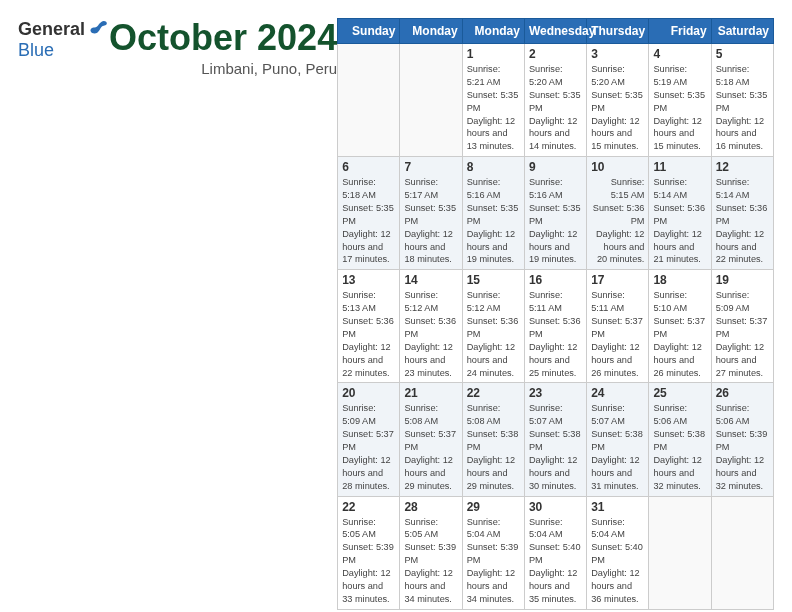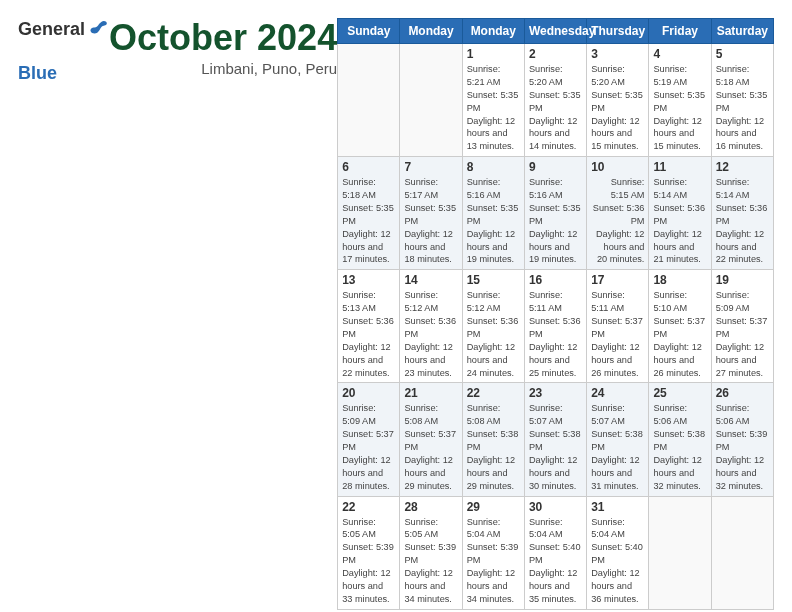--- a/index.html
+++ b/index.html
@@ -31,23 +31,22 @@
       display: flex;
       align-items: center;
     }
     .logo-general {
       font-size: 18px;
       font-weight: bold;
       color: #333;
     }
     .logo-blue {
       font-size: 18px;
-      font-weight: bold;
+      font-weight: normal;
       color: #2a6db5;
-      margin-top: 23px;
     }
     .logo-bird {
       width: 22px;
       height: 22px;
       margin-left: 2px;
     }
     .title-area {
       text-align: right;
     }
     .month-title {
@@ -67,21 +66,21 @@
       border-collapse: collapse;
       width: 100%;
       table-layout: fixed;
     }
     .calendar th {
       background-color: #2a6db5;
       color: #fff;
       font-size: 12px;
       font-weight: bold;
       padding: 5px 4px;
-      text-align: center;
+      text-align: right;
       border: 1px solid #1a5a9a;
     }
     .calendar td {
       border: 1px solid #ccc;
       vertical-align: top;
       padding: 3px 4px;
       font-size: 9.5px;
       color: #333;
       background: #fff;
       height: 82px;

